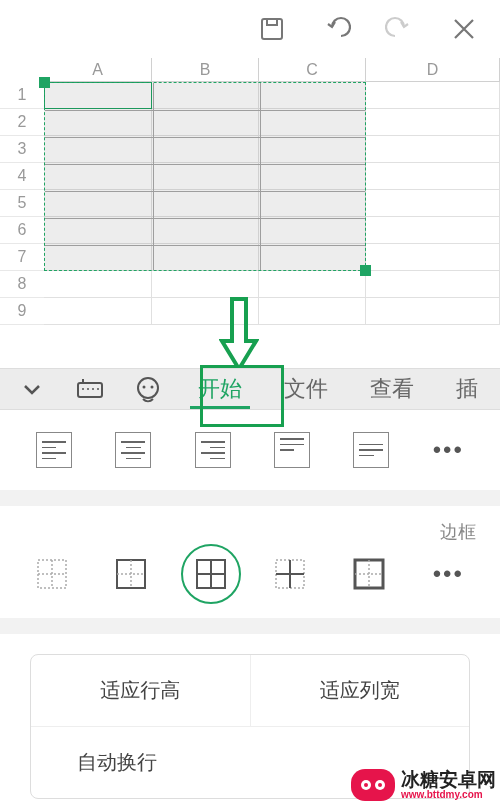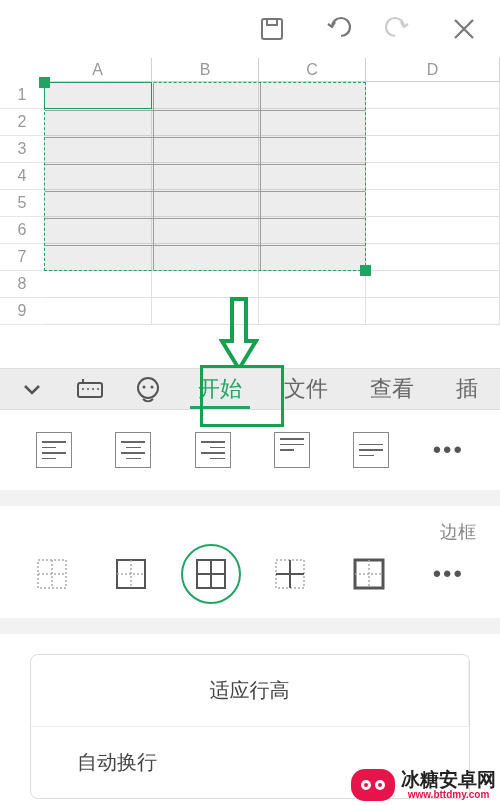--- a/index.html
+++ b/index.html
@@ -52,21 +52,21 @@
   .fit-box { border: 1px solid #ddd; border-radius: 8px; }
   .fit-row { display: flex; }
   .fit-cell { flex: 1; text-align: center; padding: 22px 0; font-size: 20px; color: #444; }
   .fit-divider-v { width: 1px; background: #eee; }
   .fit-row + .fit-row { border-top: 1px solid #eee; }
 
   .watermark { position: absolute; right: 4px; bottom: 4px; display: flex; align-items: center; gap: 6px; }
   .wm-badge { width: 44px; height: 32px; background: #e6144b; border-radius: 14px; display:flex; align-items:center; justify-content:center; gap:4px;}
   .wm-eye { width:10px; height:10px; background:#fff; border-radius:50%; position:relative;}
   .wm-eye::after{content:""; position:absolute; width:4px; height:4px; background:#e6144b; border-radius:50%; top:3px; left:3px;}
-  .wm-text { display:flex; flex-direction:column; align-items:center; }
+  .wm-text { display:flex; flex-direction:column; align-items:flex-start; }
   .wm-cn { font-size: 19px; font-weight: bold; color: #222; line-height:1; }
   .wm-en { font-size: 10px; color: #e6144b; font-weight:bold; line-height:1.2; }
 </style>
 </head>
 <body>
 
 <div class="topbar">
   <div class="topbar-spacer"></div>
   <div class="top-btn">
     <svg width="28" height="28" viewBox="0 0 28 28">
@@ -295,20 +295,21 @@
   </div>
 </div>
 
 <div class="gap"></div>
 
 <div class="fit-section">
   <div class="fit-box">
     <div class="fit-row">
       <div class="fit-cell">适应行高</div>
       <div class="fit-divider-v"></div>
+      <div class="fit-cell">适应列宽</div>
     </div>
     <div class="fit-row">
       <div class="fit-cell" style="text-align:left;padding-left:46px">自动换行</div>
     </div>
   </div>
 </div>
 
 <div class="watermark">
   <div class="wm-badge">
     <div class="wm-eye"></div>

